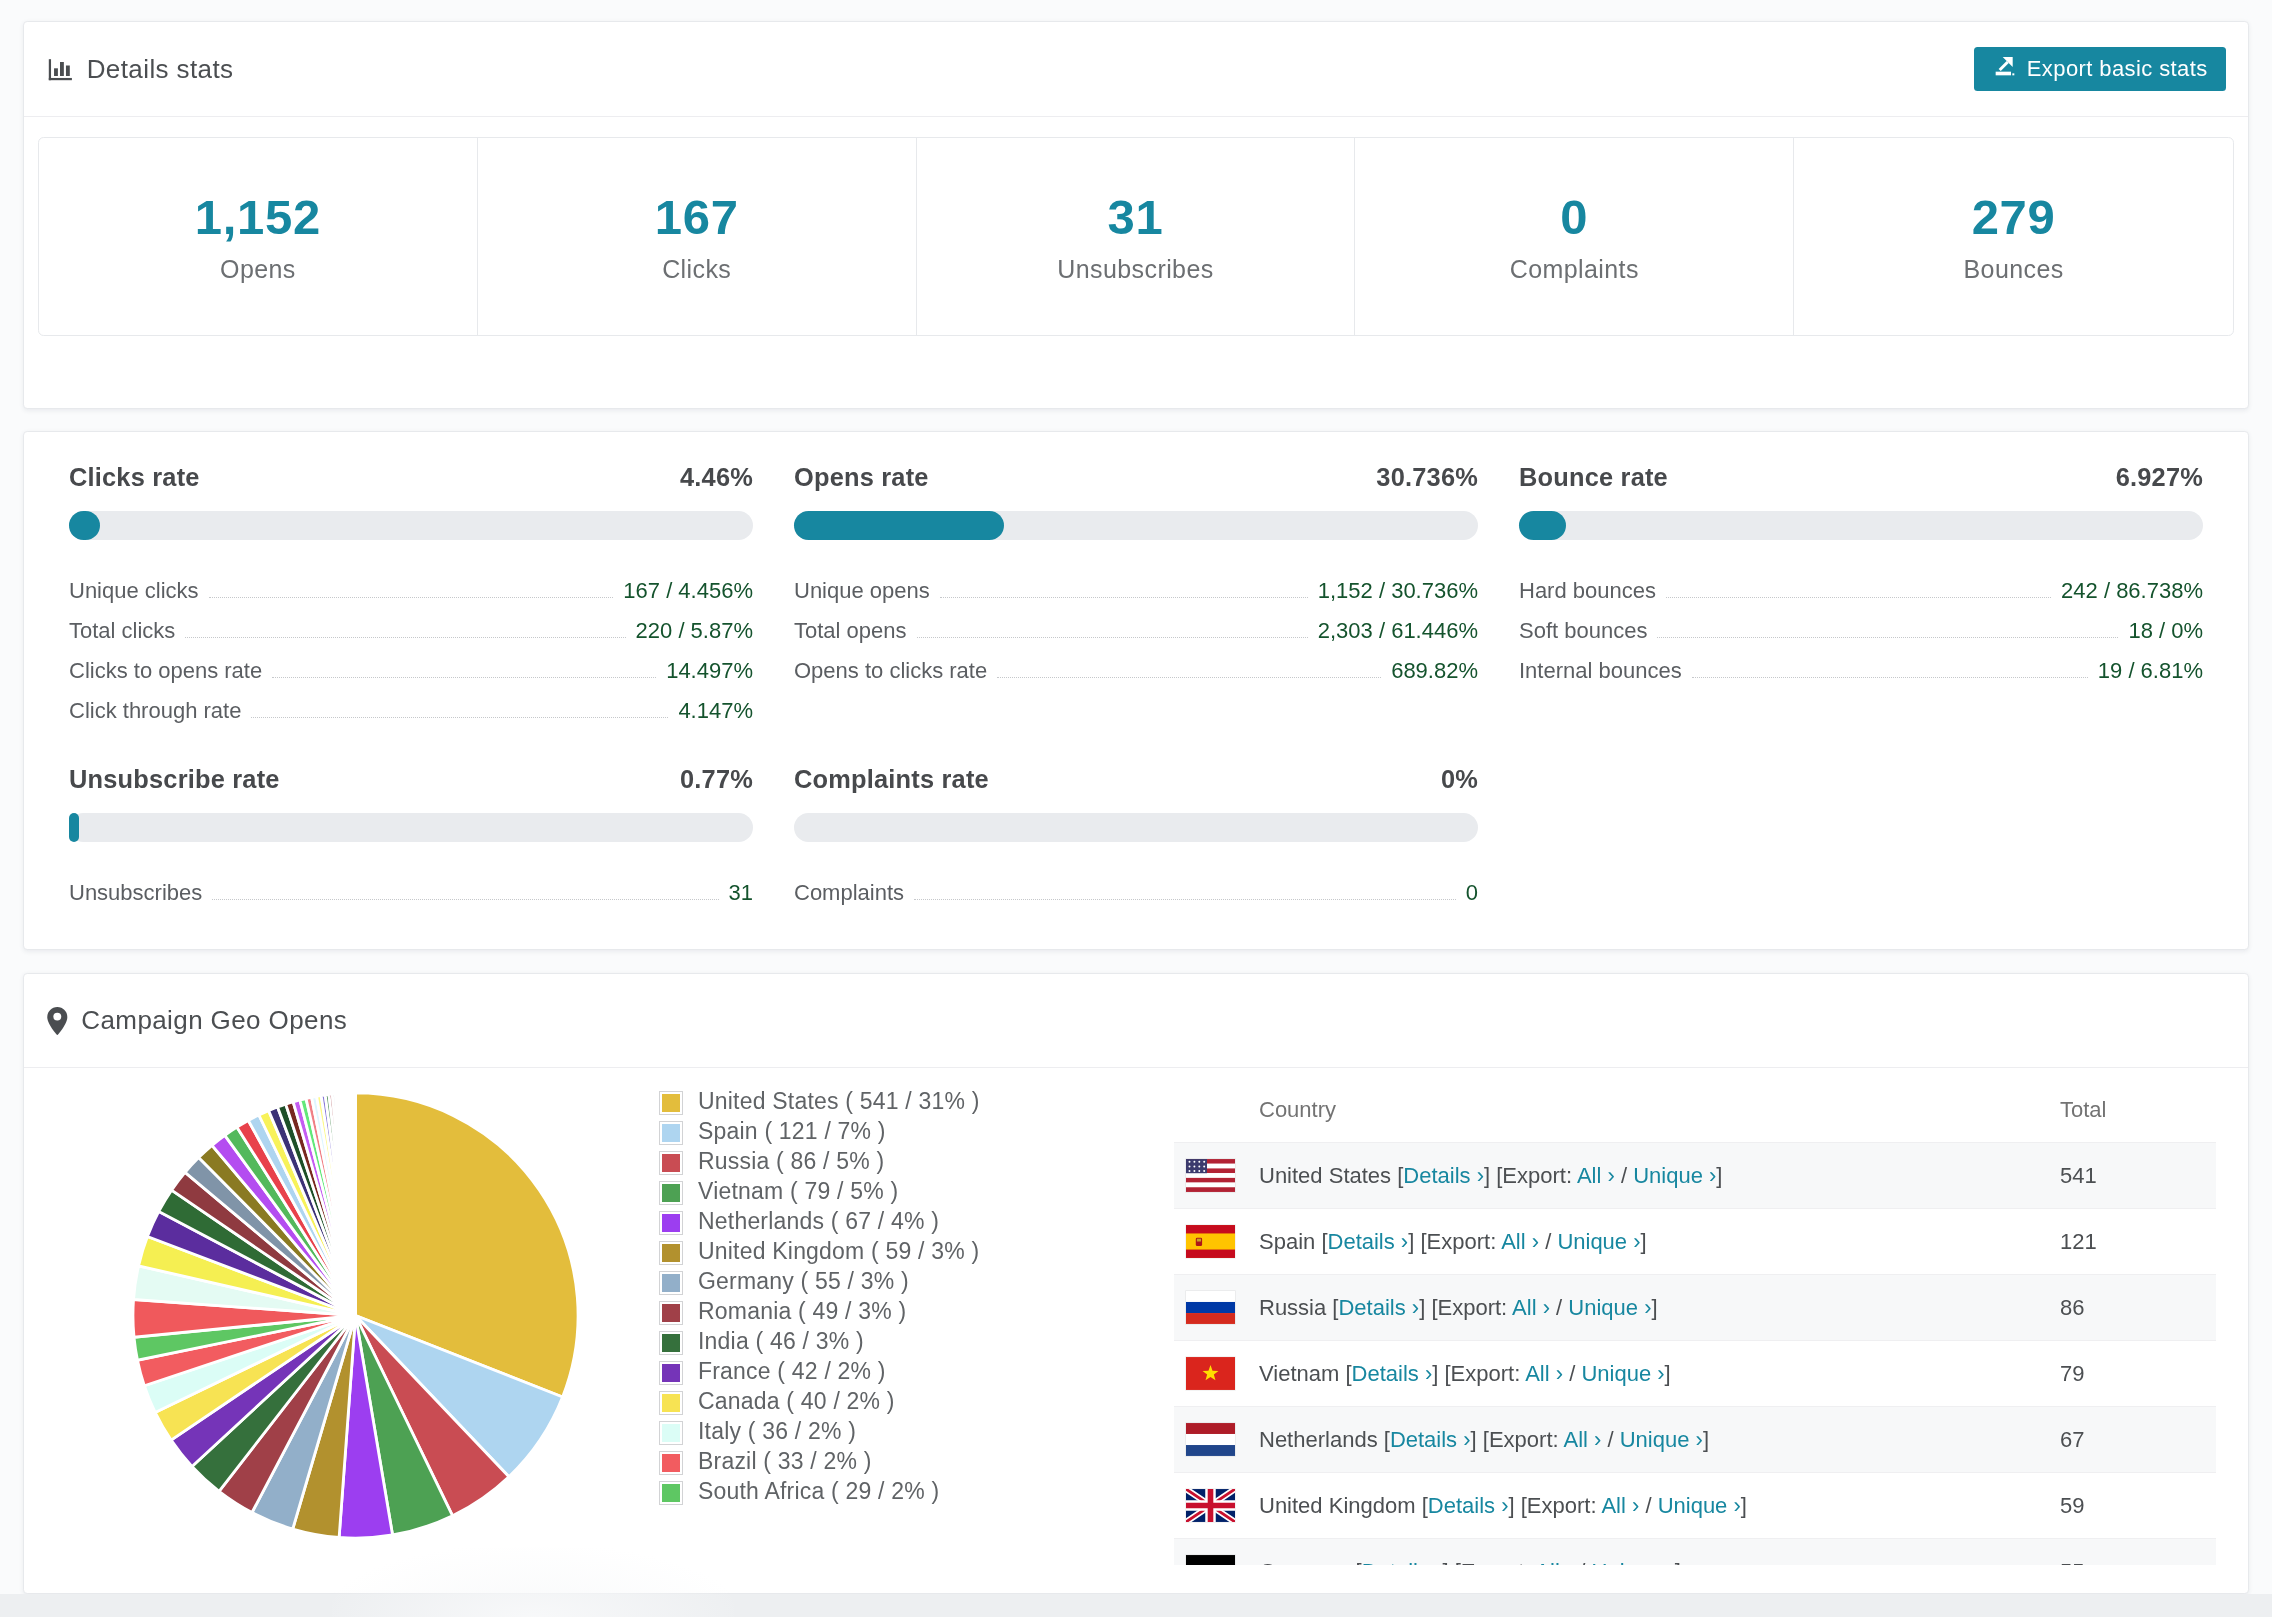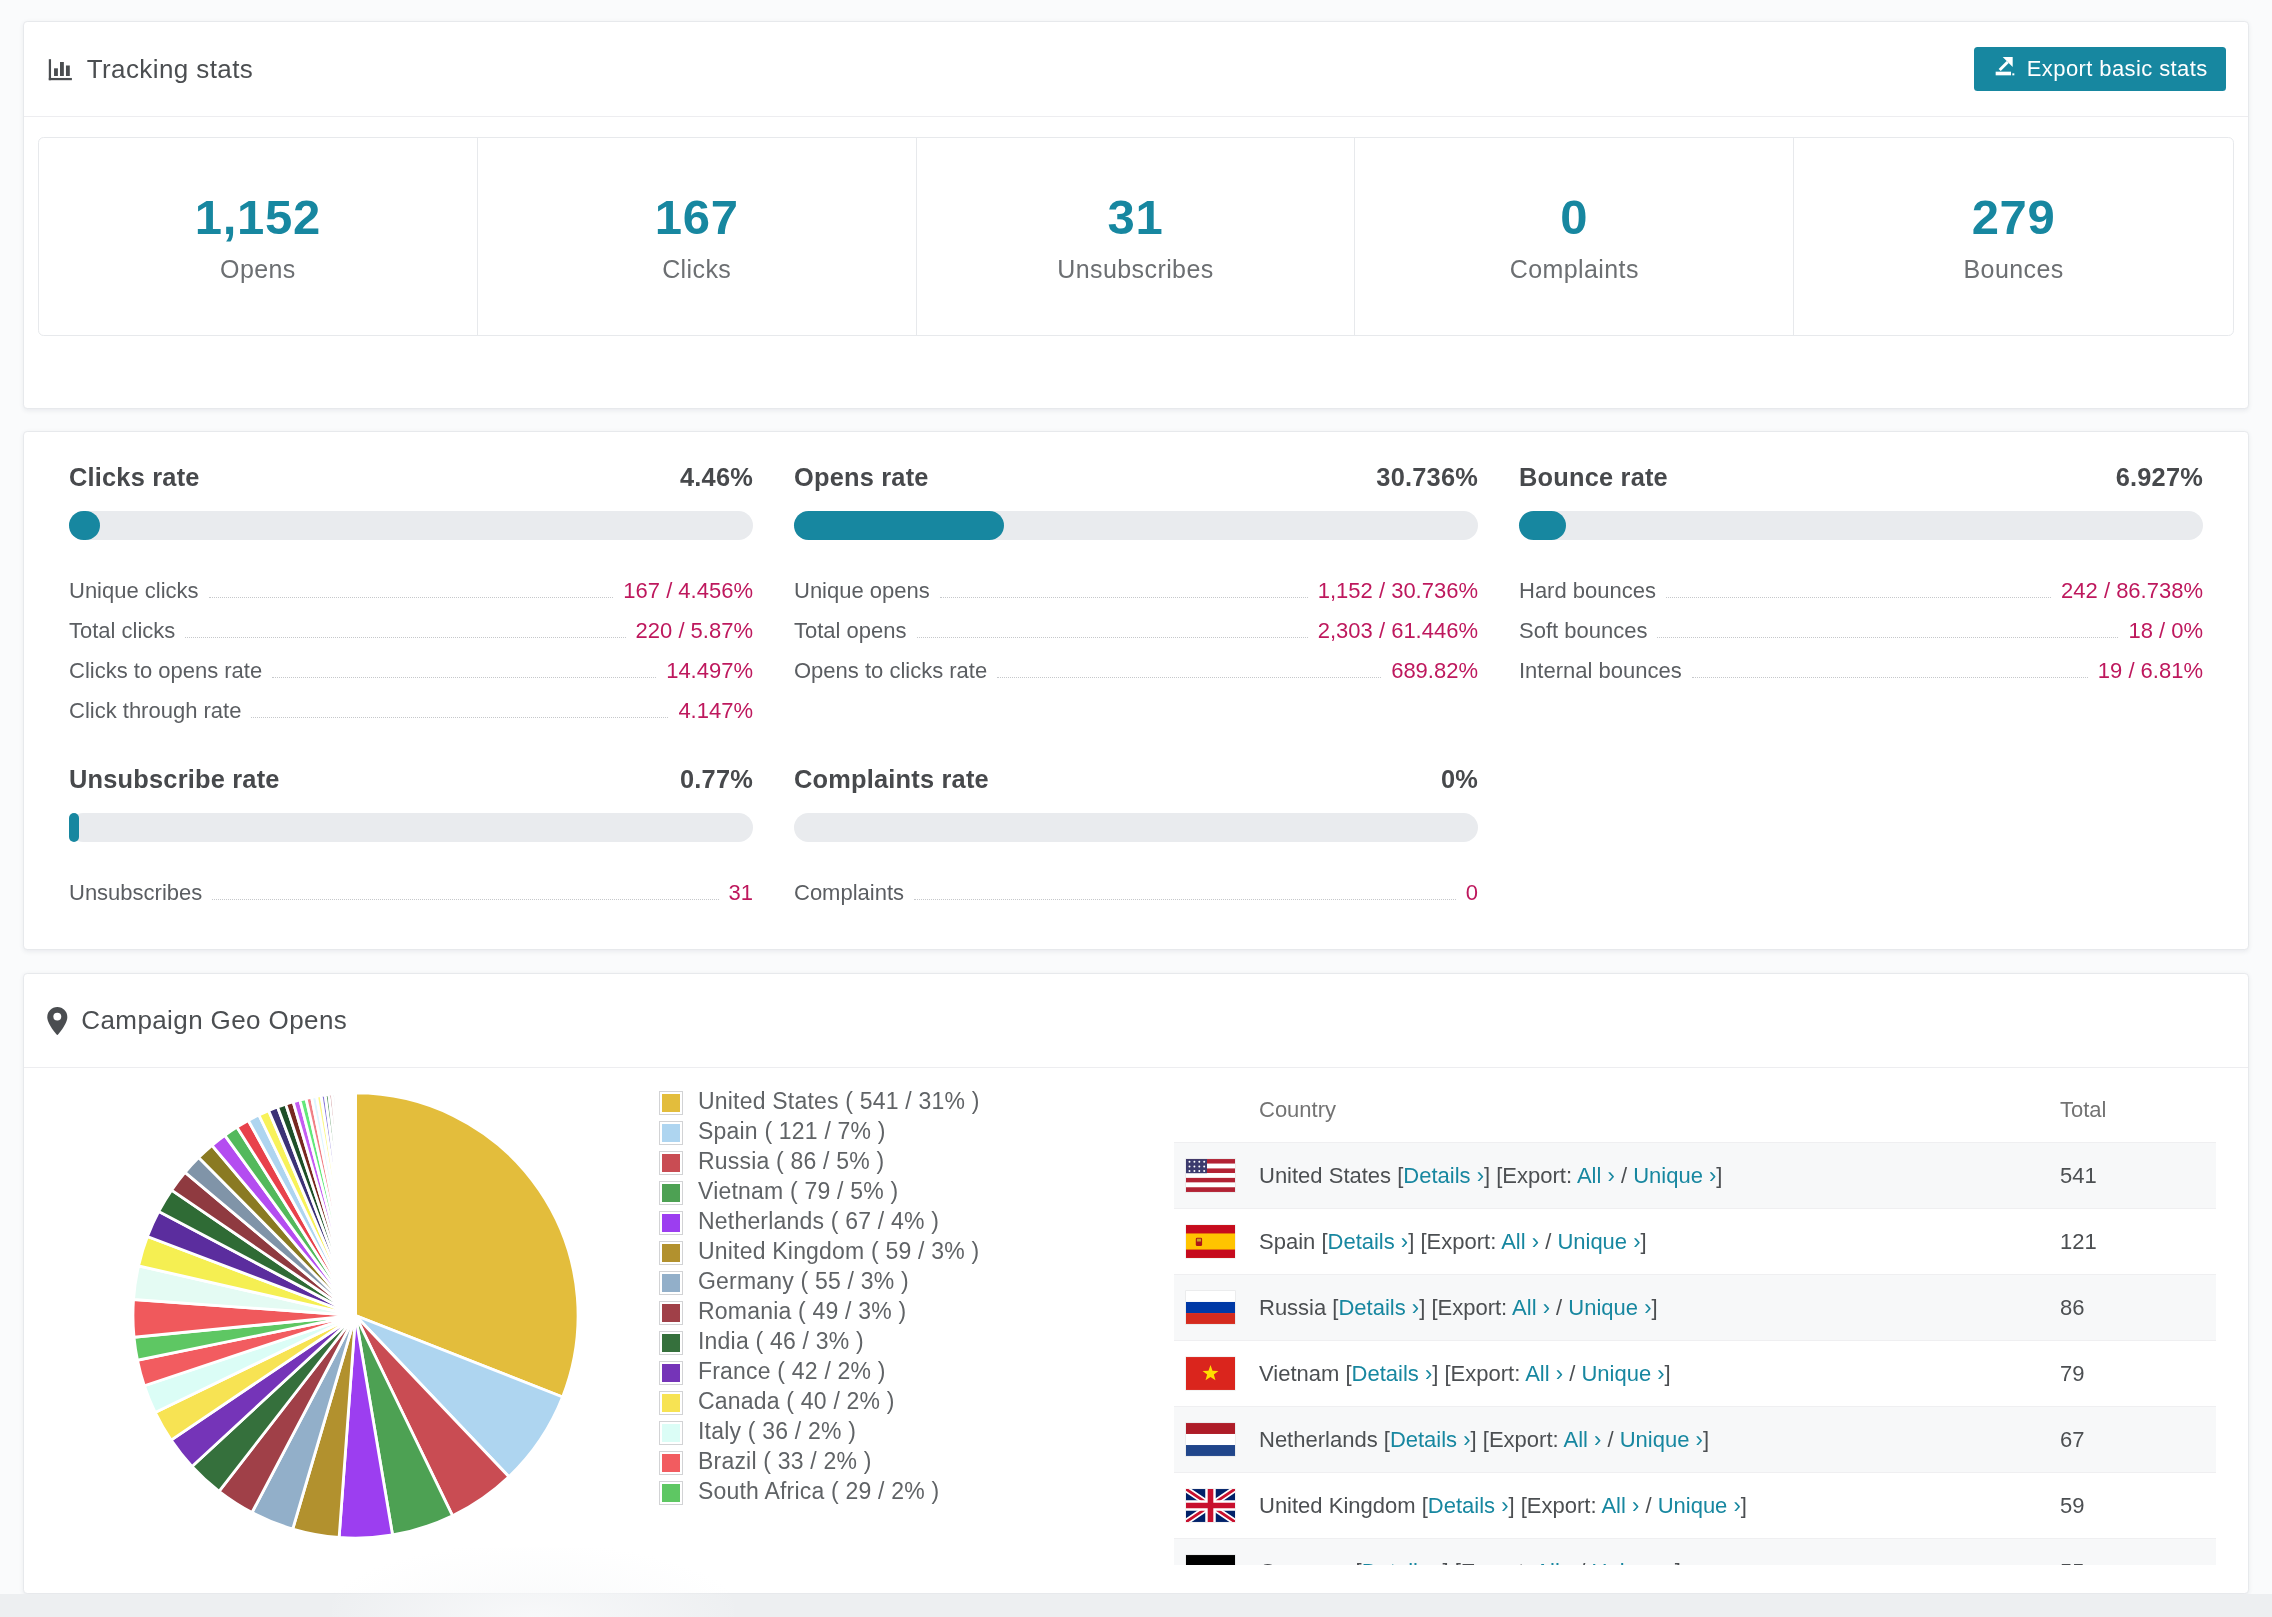--- a/index.html
+++ b/index.html
@@ -51,21 +51,21 @@
   .rates-grid{position:absolute;left:45px;right:45px;top:31px;display:grid;
     grid-template-columns:repeat(3,1fr);column-gap:41px;row-gap:41px}
   .rate-head{display:flex;justify-content:space-between;align-items:center;
     font-size:25.4px;font-weight:700;color:var(--text-dark);letter-spacing:0.2px}
   .rate-bar{margin-top:19px;height:29px;border-radius:15px;background:var(--track)}
   .rate-fill{height:100%;border-radius:15px;background:var(--accent)}
   .rate-rows{margin-top:24px}
   .rate-row{display:flex;align-items:flex-end;height:40px;font-size:22px;color:var(--text-mid)}
   .rate-row .lbl{white-space:nowrap}
   .rate-row .leader{flex:1;margin:0 10px 6.4px;border-bottom:1.4px dotted #c6c8cb}
-  .rate-row .val{white-space:nowrap;color:#be185d}
+  .rate-row .val{white-space:nowrap;color:#14532d}
 
   
   .geo-body{position:relative;height:526px}
   #pie-svg{position:absolute;left:104px;top:20px}
   #legend{position:absolute;left:635px;top:17px;list-style:none;margin:0;padding:0}
   .legend-item{display:flex;align-items:flex-end;height:30px;font-size:23px;color:#606366;letter-spacing:0.2px}
   .legend-swatch{width:24px;height:24px;border:1.4px solid #d2d3d5;padding:2.1px;background-clip:content-box;
     margin-right:15px;flex:0 0 auto}
 
   #geo-table{position:absolute;left:1150px;right:32px;top:10px;height:487px;overflow:hidden}
@@ -90,21 +90,21 @@
       <h2 class="card-title" style="margin:0">
         <span>
           <svg width="28" height="28" viewBox="0 0 40 40">
             <rect x="4" y="6" width="3.2" height="30" fill="#4a4d50"></rect>
             <rect x="4" y="32.8" width="33" height="3.2" fill="#4a4d50"></rect>
             <rect x="11.5" y="19" width="5.5" height="11" fill="#4a4d50"></rect>
             <rect x="20" y="10" width="5.5" height="20" fill="#4a4d50"></rect>
             <rect x="28.5" y="15" width="5.5" height="15" fill="#4a4d50"></rect>
           </svg>
         </span>
-        <span>Tracking stats</span>
+        <span>Details stats</span>
       </h2>
       <button class="export-btn">
         <span>
           <svg width="24" height="24" viewBox="0 0 36 36">
             <rect x="4" y="26.5" width="23" height="5.5" fill="#ffffff"></rect>
             <rect x="29" y="29" width="3" height="3" fill="#ffffff"></rect>
             <path d="M10 24 L22 12" stroke="#ffffff" stroke-width="4.5" fill="none"></path>
             <polygon points="14.5,4.5 29.5,4.5 29.5,19.5" fill="#ffffff"></polygon>
           </svg>
         </span>

